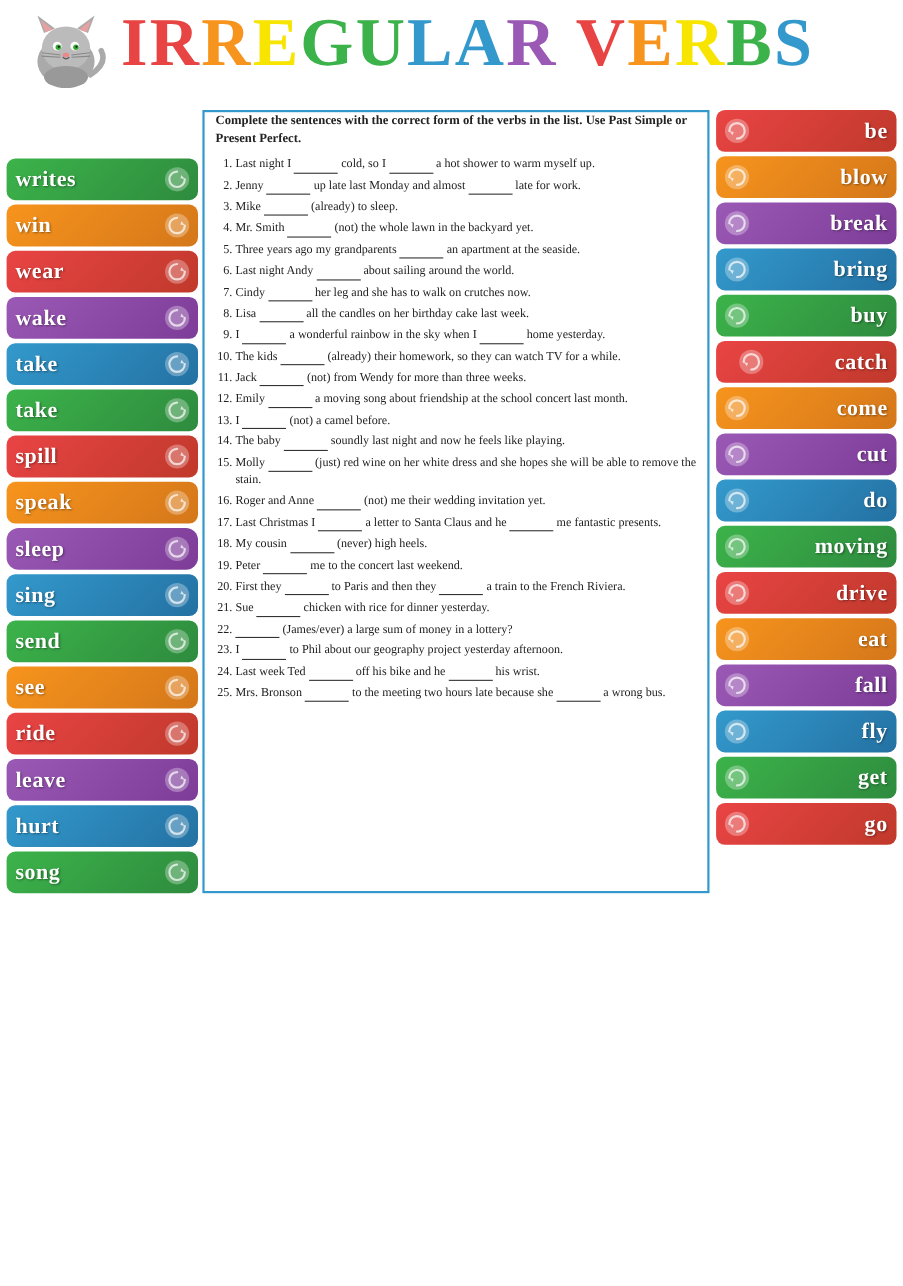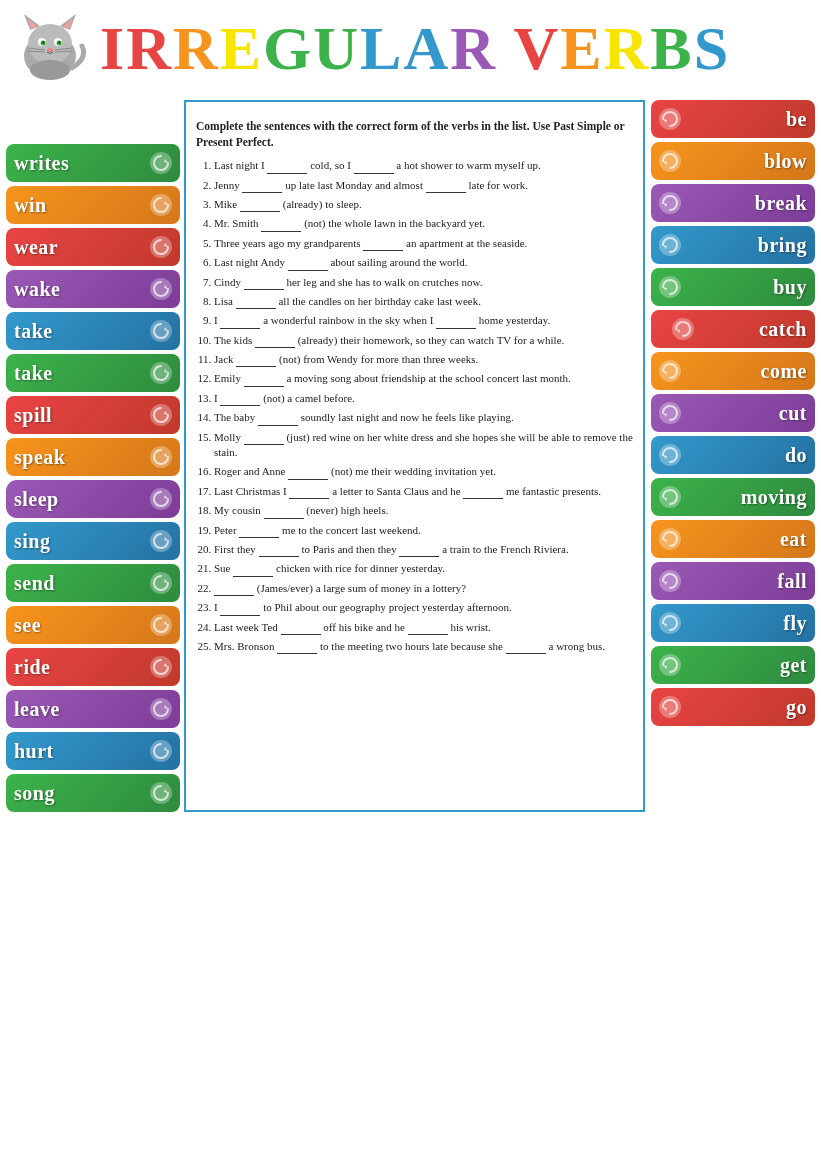--- a/index.html
+++ b/index.html
@@ -7,22 +7,21 @@
       width: 821px;
       min-height: 1169px;
       background: #fff;
       font-family: 'Comic Sans MS', 'Chalkboard SE', cursive;
       overflow-x: hidden;
     }
 
     
     .header {
       display: flex;
-      align-items: center;
-      padding: 8px 10px;
+      padding: 8px 20px;
       background: #fff;
     }
     .cat-icon {
       width: 80px;
       height: 80px;
       margin-right: 10px;
       flex-shrink: 0;
     }
     .title-text {
       font-size: 62px;
@@ -138,21 +137,21 @@
     .vt-fly { background: linear-gradient(135deg, #3399cc, #2471a3); }
     .vt-get { background: linear-gradient(135deg, #3cb34a, #2e8b3e); }
     .vt-go { background: linear-gradient(135deg, #e94444, #c0392b); }
 
     
     .center-col {
       flex: 1;
       border: 2px solid #3399cc;
       background: #fff;
       margin: 4px 2px;
-      padding: 16px 10px;
+      padding: 0 10px;
       font-size: 11.5px;
       color: #222;
       line-height: 1.5;
     }
     .center-col .instruction {
       font-size: 11.5px;
       font-weight: bold;
       margin-bottom: 8px;
       line-height: 1.4;
       font-family: 'Comic Sans MS', cursive;
@@ -478,20 +477,29 @@
   </div>
       <div class="verb-tag vt-dream">
     <span class="scroll-icon">
       <svg width="18" height="18" viewBox="0 0 18 18">
         <path d="M9 16 C13 16 16 13 16 9 C16 5 13 2 9 2 C5 2 2 5 2 9" stroke="rgba(255,255,255,0.7)" stroke-width="2" fill="none" stroke-linecap="round"></path>
         <path d="M5 13 L2 9 L6 10" fill="rgba(255,255,255,0.7)"></path>
       </svg>
     </span>
     <span class="verb-label">moving</span>
   </div>
+      <div class="verb-tag vt-drive">
+    <span class="scroll-icon">
+      <svg width="18" height="18" viewBox="0 0 18 18">
+        <path d="M9 16 C13 16 16 13 16 9 C16 5 13 2 9 2 C5 2 2 5 2 9" stroke="rgba(255,255,255,0.7)" stroke-width="2" fill="none" stroke-linecap="round"></path>
+        <path d="M5 13 L2 9 L6 10" fill="rgba(255,255,255,0.7)"></path>
+      </svg>
+    </span>
+    <span class="verb-label">drive</span>
+  </div>
       <div class="verb-tag vt-eat">
     <span class="scroll-icon">
       <svg width="18" height="18" viewBox="0 0 18 18">
         <path d="M9 16 C13 16 16 13 16 9 C16 5 13 2 9 2 C5 2 2 5 2 9" stroke="rgba(255,255,255,0.7)" stroke-width="2" fill="none" stroke-linecap="round"></path>
         <path d="M5 13 L2 9 L6 10" fill="rgba(255,255,255,0.7)"></path>
       </svg>
     </span>
     <span class="verb-label">eat</span>
   </div>
       <div class="verb-tag vt-fall">

